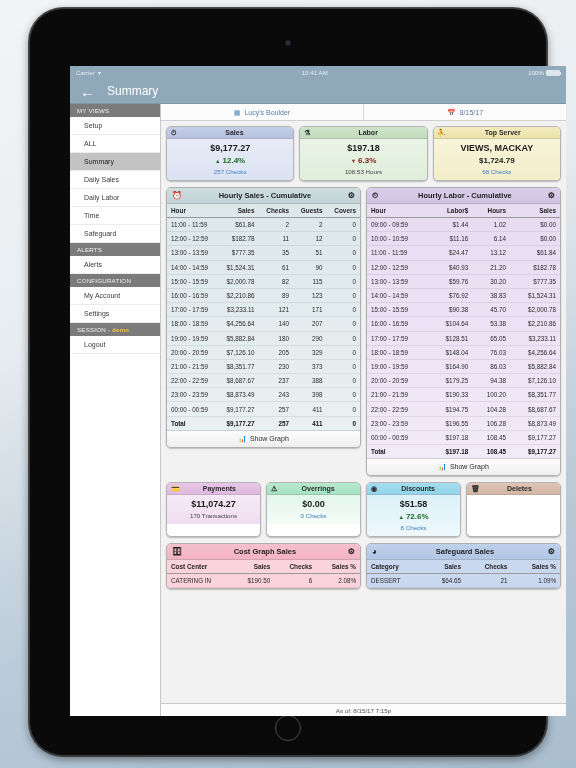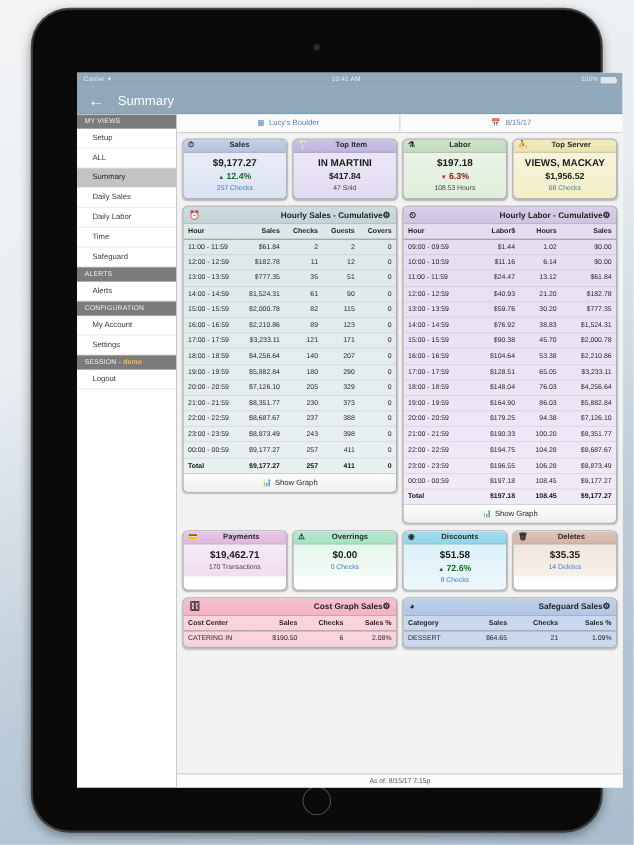--- a/index.html
+++ b/index.html
@@ -148,21 +148,21 @@
   .tablerow { display: flex; gap: 5px; margin-bottom: 6px; align-items: flex-start; }
   .dtable {
     border: 1px solid #b0b0b0; border-radius: 5px; overflow: hidden;
     background: #fff; box-shadow: 0 1px 1.5px rgba(0,0,0,.22);
   }
   .dt-head {
     display: flex; align-items: center; padding: 3px 5px;
     font-size: 7.5px; font-weight: bold; color: #1f1f1f;
     border-bottom: 1px solid rgba(0,0,0,.15);
   }
-  .dt-head .dt-title { flex:1; text-align:right; }
+  .dt-head .dt-title { flex:1; text-align:center; }
   .dt-head .gear { font-size: 8px; color:#222; cursor:pointer; line-height:1;}
   .dt-head .lead { width: 10px; font-size: 8px; line-height: 1; }
   table.grid { width: 100%; border-collapse: collapse; font-size: 6.3px; }
   table.grid th {
     font-size: 6.4px; font-weight: bold; color: #1f1f1f; text-align: right;
     padding: 3px 4px; border-bottom: 1px solid #9a9a9a;
   }
   table.grid th:first-child { text-align: left; }
   table.grid td {
     padding: 3.1px 4px; text-align: right; color: #2a2a2a;
@@ -275,52 +275,41 @@
                 <span class="icoglyph">⏱</span>
                 <span class="sc-title">Sales</span>
               </div>
               <div class="sc-body">
                 <div class="sc-v1">$9,177.27</div>
                 <div class="sc-v2 up arrow-up">12.4%</div>
                 <div class="sc-v3 link">257 Checks</div>
               </div>
             </div>
 
-            <div class="statcard t-item">
-              <div class="sc-head">
-                <span class="icoglyph">🍸</span>
-                <span class="sc-title">Top Item</span>
-              </div>
-              <div class="sc-body">
-                <div class="sc-v1">IN MARTINI</div>
-                <div class="sc-v2">$417.84</div>
-                <div class="sc-v3">47 Sold</div>
-              </div>
-            </div>
 
             <div class="statcard t-labor">
               <div class="sc-head">
                 <span class="icoglyph">⚗</span>
                 <span class="sc-title">Labor</span>
               </div>
               <div class="sc-body">
                 <div class="sc-v1">$197.18</div>
                 <div class="sc-v2 down arrow-dn">6.3%</div>
                 <div class="sc-v3">108.53 Hours</div>
               </div>
             </div>
 
             <div class="statcard t-server">
               <div class="sc-head">
                 <span class="icoglyph">⛹</span>
                 <span class="sc-title">Top Server</span>
               </div>
               <div class="sc-body">
                 <div class="sc-v1">VIEWS, MACKAY</div>
-                <div class="sc-v2">$1,956.52</div>
+                <div class="sc-v2">$1,724.79</div>
                 <div class="sc-v3 link">68 Checks</div>
               </div>
             </div>
           </div>
 
           <div class="tablerow">
 
             <div class="dtable g-sales" style="width:195px;">
               <div class="dt-head">
                 <span class="lead icoglyph">⏰</span>
@@ -577,21 +566,21 @@
           </div>
 
           <div class="cardrow">
 
             <div class="statcard t-pay">
               <div class="sc-head">
                 <span class="icoglyph">💳</span>
                 <span class="sc-title">Payments</span>
               </div>
               <div class="sc-body">
-                <div class="sc-v1">$19,462.71</div>
+                <div class="sc-v1">$11,074.27</div>
                 <div class="sc-v3">170 Transactions</div>
               </div>
             </div>
 
             <div class="statcard t-over">
               <div class="sc-head">
                 <span class="icoglyph">⚠</span>
                 <span class="sc-title">Overrings</span>
               </div>
               <div class="sc-body">
@@ -609,24 +598,20 @@
                 <div class="sc-v1">$51.58</div>
                 <div class="sc-v2 up arrow-up">72.6%</div>
                 <div class="sc-v3 link">8 Checks</div>
               </div>
             </div>
 
             <div class="statcard t-del">
               <div class="sc-head">
                 <span class="icoglyph">🗑</span>
                 <span class="sc-title">Deletes</span>
-              </div>
-              <div class="sc-body">
-                <div class="sc-v1">$35.35</div>
-                <div class="sc-v3 link">14 Deletes</div>
               </div>
             </div>
           </div>
 
           <div class="tablerow">
 
             <div class="dtable g-cost" style="width:195px;">
               <div class="dt-head">
                 <span class="lead icoglyph">🗄</span>
                 <span class="dt-title">Cost Graph Sales</span>

